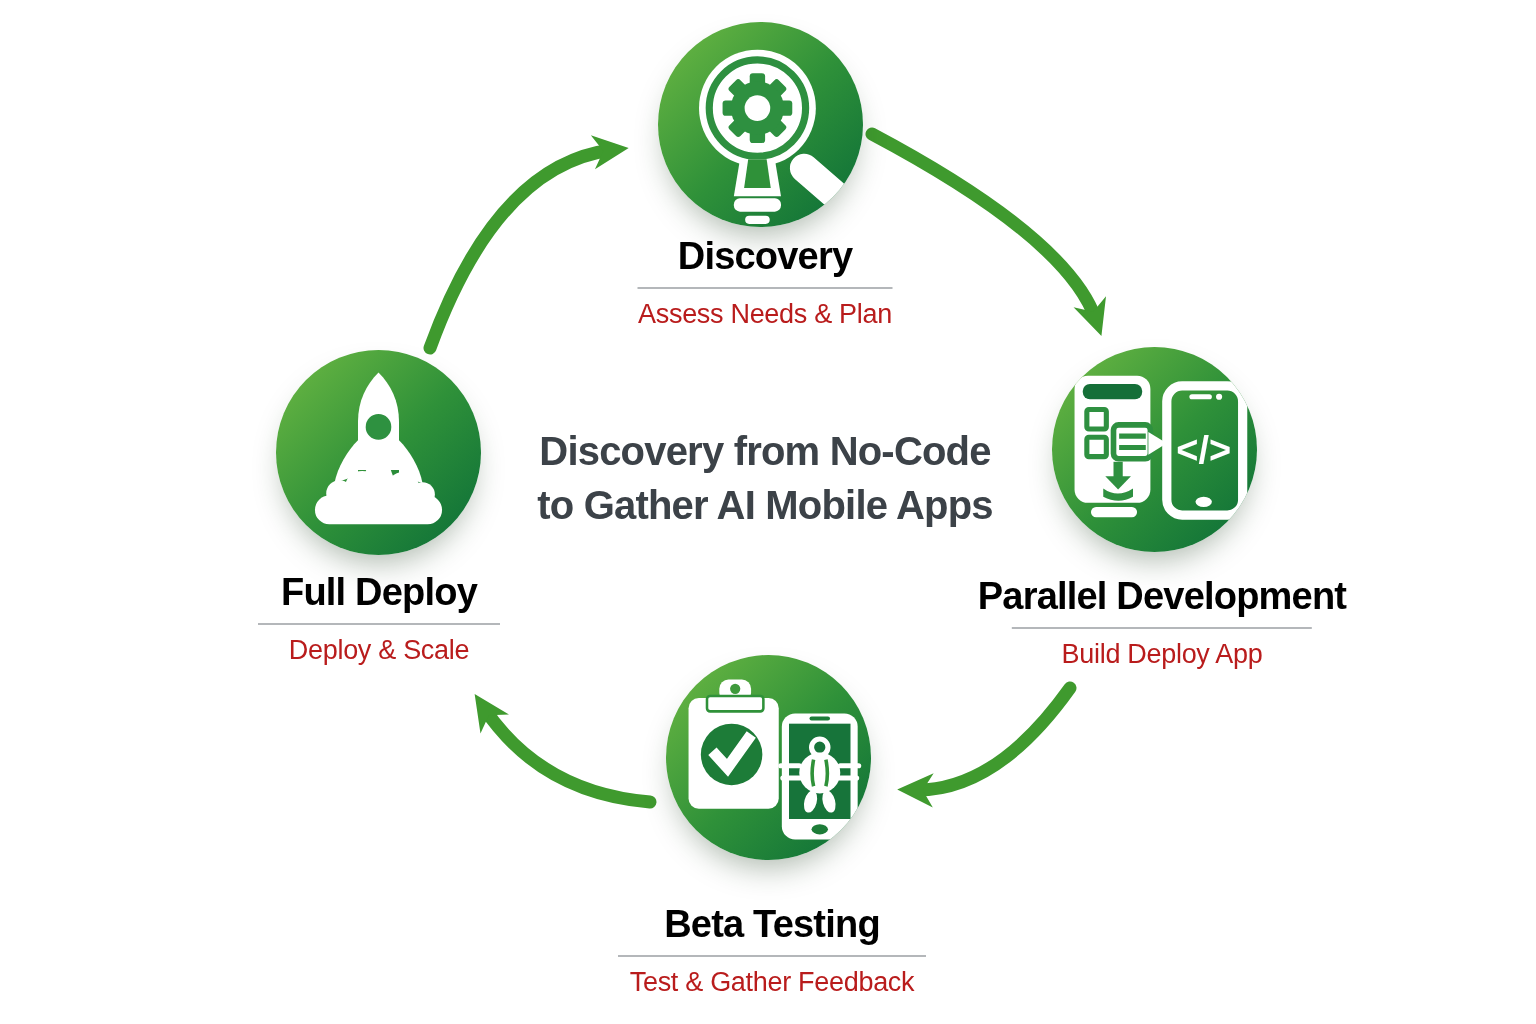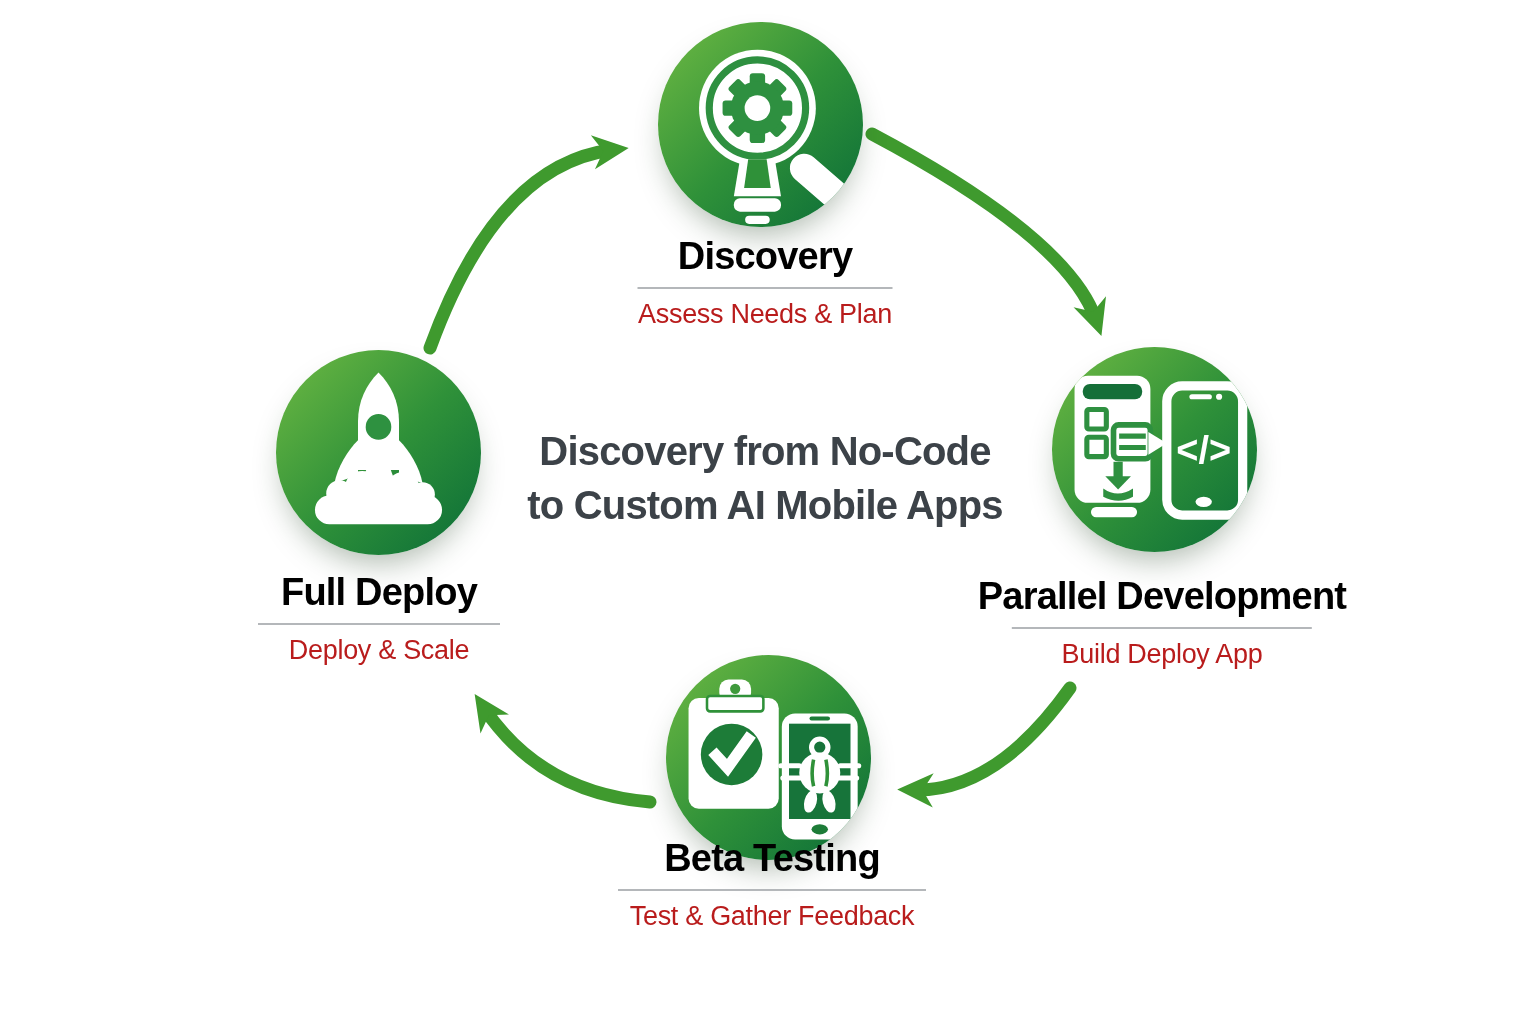--- a/index.html
+++ b/index.html
@@ -43,21 +43,21 @@
       </marker>
     </defs>
     <path d="M 430 348 Q 497 164 612 150" fill="none" stroke="#3f9a2e" stroke-width="13" stroke-linecap="round" marker-end="url(#ah)"></path>
     <path d="M 872 134 Q 1068 238 1096 320" fill="none" stroke="#3f9a2e" stroke-width="13" stroke-linecap="round" marker-end="url(#ah)"></path>
     <path d="M 1070 688 Q 996 792 914 790" fill="none" stroke="#3f9a2e" stroke-width="13" stroke-linecap="round" marker-end="url(#ah)"></path>
     <path d="M 650 802 Q 541 793 484 708" fill="none" stroke="#3f9a2e" stroke-width="13" stroke-linecap="round" marker-end="url(#ah)"></path>
   </svg>
 
   <div class="center-title">
     <div>Discovery from No-Code</div>
-    <div>to Custom AI Mobile Apps</div>
+    <div>to Gather AI Mobile Apps</div>
   </div>
 
   <div class="circle" style="left:658px;top:22px;">
     <svg viewBox="0 0 200 200">
 
       <circle cx="97" cy="84" r="57" fill="#ffffff"></circle>
       <circle cx="97" cy="84" r="47" fill="none" stroke="#2e9040" stroke-width="7"></circle>
 
       <g fill="#2e9040">
         <g transform="rotate(0 97 84)">
@@ -149,21 +149,21 @@
           <g fill="#ffffff">
             <ellipse cx="141" cy="143" rx="6" ry="11" transform="rotate(15 141 143)"></ellipse>
             <ellipse cx="159" cy="143" rx="6" ry="11" transform="rotate(-15 159 143)"></ellipse>
           </g>
           <path d="M130,108 H112 M130,120 H114 M170,108 H188 M170,120 H186" stroke="#ffffff" stroke-width="5" stroke-linecap="round" fill="none"></path>
         </g>
         <ellipse cx="150" cy="170" rx="8" ry="5" fill="#1d7c38"></ellipse>
       </g>
     </svg>
   </div>
-  <div class="label" style="left:772px;top:836px;">
+  <div class="label" style="left:772px;top:902px;">
     <div class="title">Beta Testing</div>
     <div class="divider" style="width:308px;"></div>
     <div class="subtitle">Test &amp; Gather Feedback</div>
   </div>
 
   <div class="circle" style="left:276px;top:350px;">
     <svg viewBox="0 0 200 200">
       <g>
 
         <path d="M80,88 C70,98 60,114 57,130 L80,122 Z" fill="#ffffff"></path>

